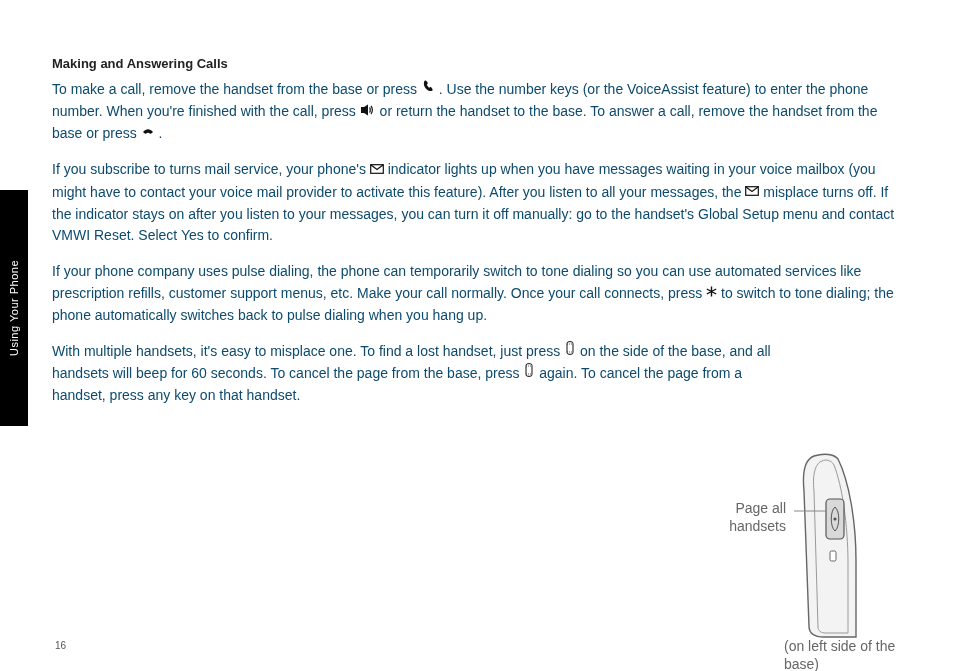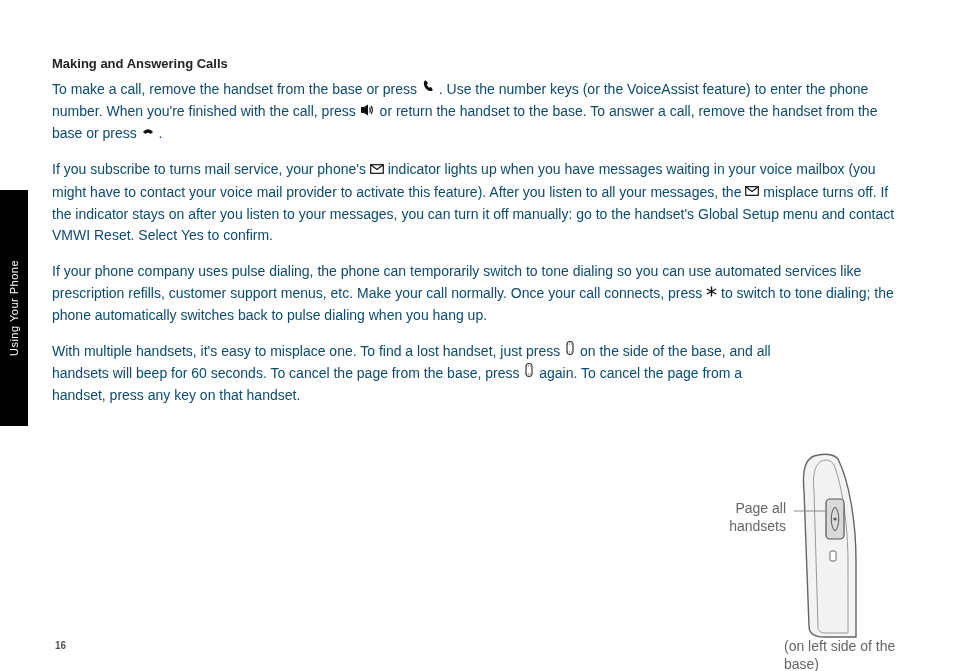--- a/index.html
+++ b/index.html
@@ -58,21 +58,20 @@
     font-size: 14px;
     color: #666;
     line-height: 1.3;
   }
   .page-num {
     position: absolute;
     left: 55px;
     bottom: 20px;
     font-size: 10px;
     color: #555;
-    font-weight: bold;
   }
   .full-width { margin-top: 0; }
 </style>
 </head>
 <body>
 
 <div class="page">
 
   <div class="side-tab">
     <span class="rot">Using Your Phone</span>

